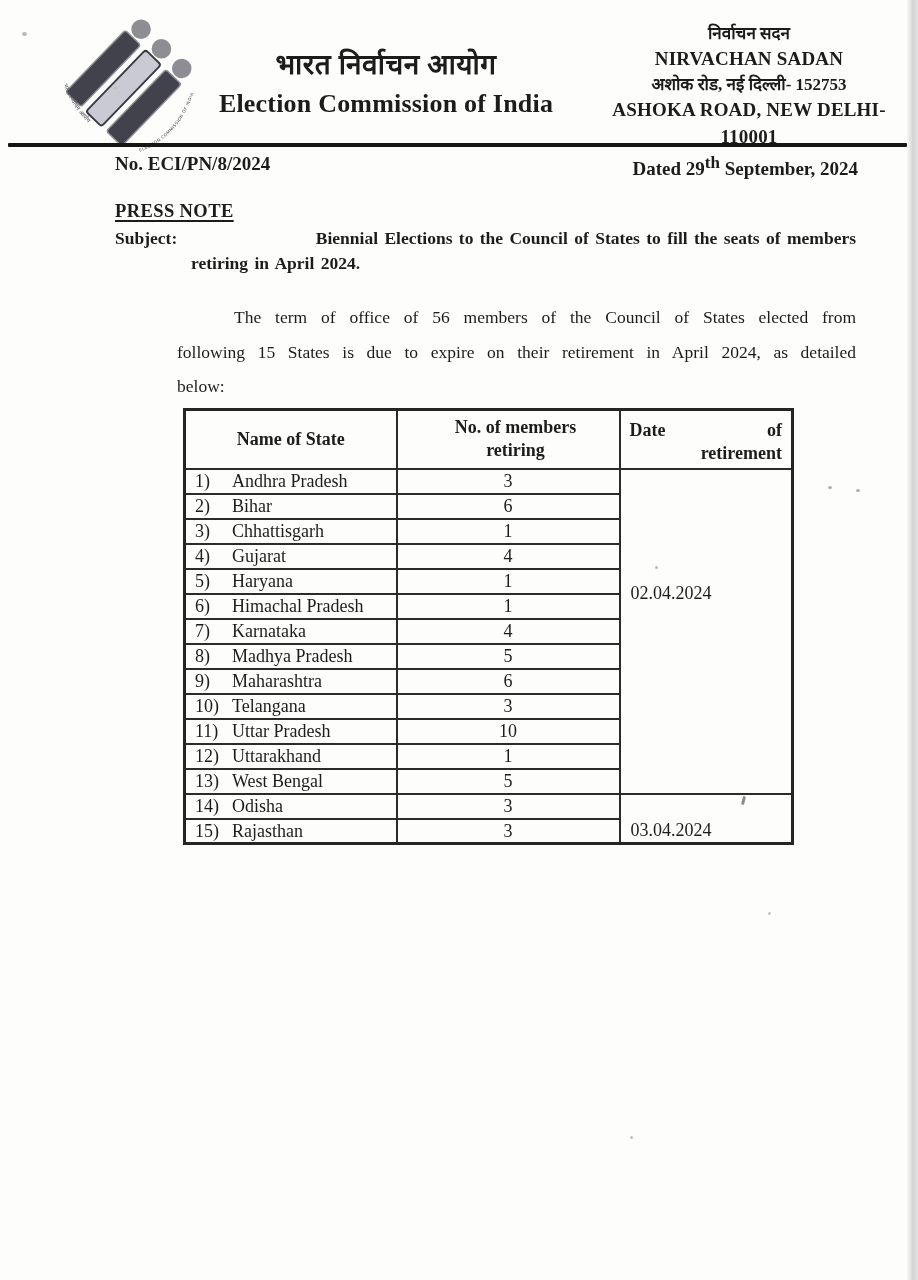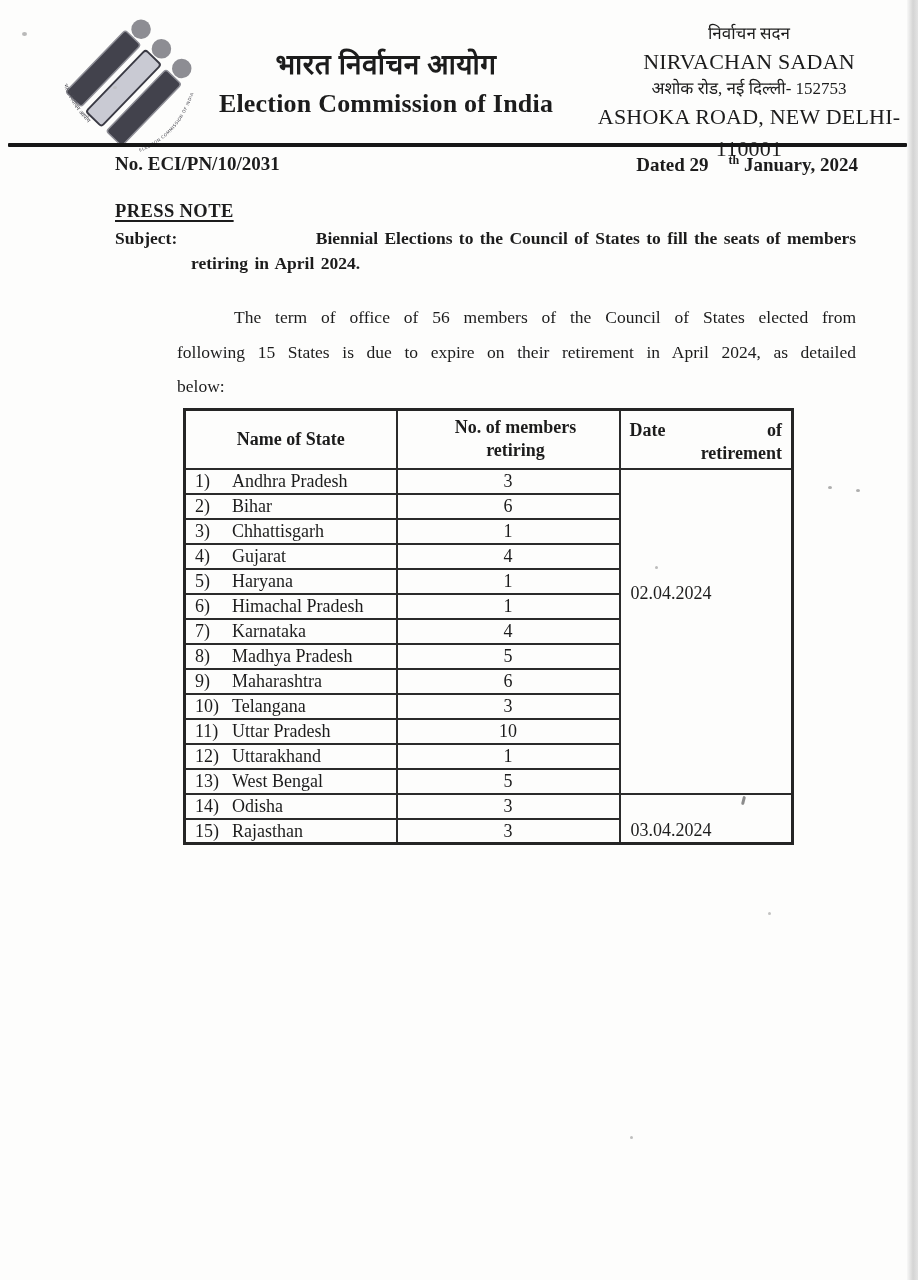--- a/index.html
+++ b/index.html
@@ -14,28 +14,28 @@
   .logo .bar-dark { fill:#42424c; stroke:#8f8f97; stroke-width:1.5; }
   .logo .bar-light { fill:#c9cad3; stroke:#3a3a44; stroke-width:2; }
   .logo .dot { fill:#8d8d93; }
   .logo .micro { font-size:6px; fill:#4a4a52; font-family:"DejaVu Sans", sans-serif; }
   .logo .micro2 { font-size:4.4px; fill:#4a4a52; letter-spacing:0.4px; font-family:"DejaVu Sans", sans-serif; }
 
   .org-block { position:absolute; left:190px; top:44px; width:392px; text-align:center; }
   .org-hindi { font-size:28px; font-weight:bold; letter-spacing:0.5px; }
   .org-english { font-size:26px; font-weight:bold; margin-top:7px; letter-spacing:0.2px; }
 
-  .addr-block { position:absolute; left:585px; top:22px; width:328px; text-align:center; line-height:1.42; }
+  .addr-block { position:absolute; left:585px; top:22px; width:328px; text-align:center; line-height:1.42;font-weight:bold; }
   .addr-hindi { font-size:17px; }
-  .addr-english { font-size:22px; letter-spacing:0.2px; }
+  .addr-english { font-size:19px; letter-spacing:0.2px; }
 
   .header-rule { position:absolute; left:8px; top:143px; width:899px; height:4px; background:#161616; border-radius:1px; }
 
   .ref-row { position:absolute; left:115px; right:60px; top:153px; display:flex; justify-content:space-between; font-weight:bold; font-size:19px; }
-  .ref-row sup { font-size:12px;margin-left:20px; }
+  .ref-row sup { font-size:17px; }
 
   
   .note-title-wrap { position:absolute; left:115px; right:63px; top:201px; }
   .note-title {
     font-weight:bold; font-size:18.5px; letter-spacing:0.4px;
     text-decoration:underline; text-decoration-thickness:2px; text-underline-offset:3px;
   }
   .subject { position:absolute; left:115px; right:62px; top:226px; font-weight:bold; font-size:17.5px; line-height:25px; word-spacing:2px; }
   .subject-l1 { text-align:justify; text-align-last:justify; white-space:nowrap; display:flex; justify-content:space-between; }
   .subject-l1 .gap { flex:0 0 8px; }
@@ -104,22 +104,22 @@
   <div class="addr-block">
     <div class="addr-hindi">निर्वाचन सदन</div>
     <div class="addr-english">NIRVACHAN SADAN</div>
     <div class="addr-hindi">अशोक रोड, नई दिल्ली- 152753</div>
     <div class="addr-english">ASHOKA ROAD, NEW DELHI-110001</div>
   </div>
 
   <div class="header-rule"></div>
 
   <div class="ref-row">
-    <span>No. ECI/PN/10/2031</span>
-    <span><span>Dated 29</span><sup>th</sup><span> January, 2024</span></span>
+    <span>No. ECI/PN/8/2024</span>
+    <span><span>Dated 29</span><sup>th</sup><span> September, 2024</span></span>
   </div>
 
   <div class="note-title-wrap">
     <span class="note-title">PRESS NOTE</span>
   </div>
 
   <div class="subject">
     <div class="subject-l1">
       <span>Subject:</span>
         <span class="gap"></span>

